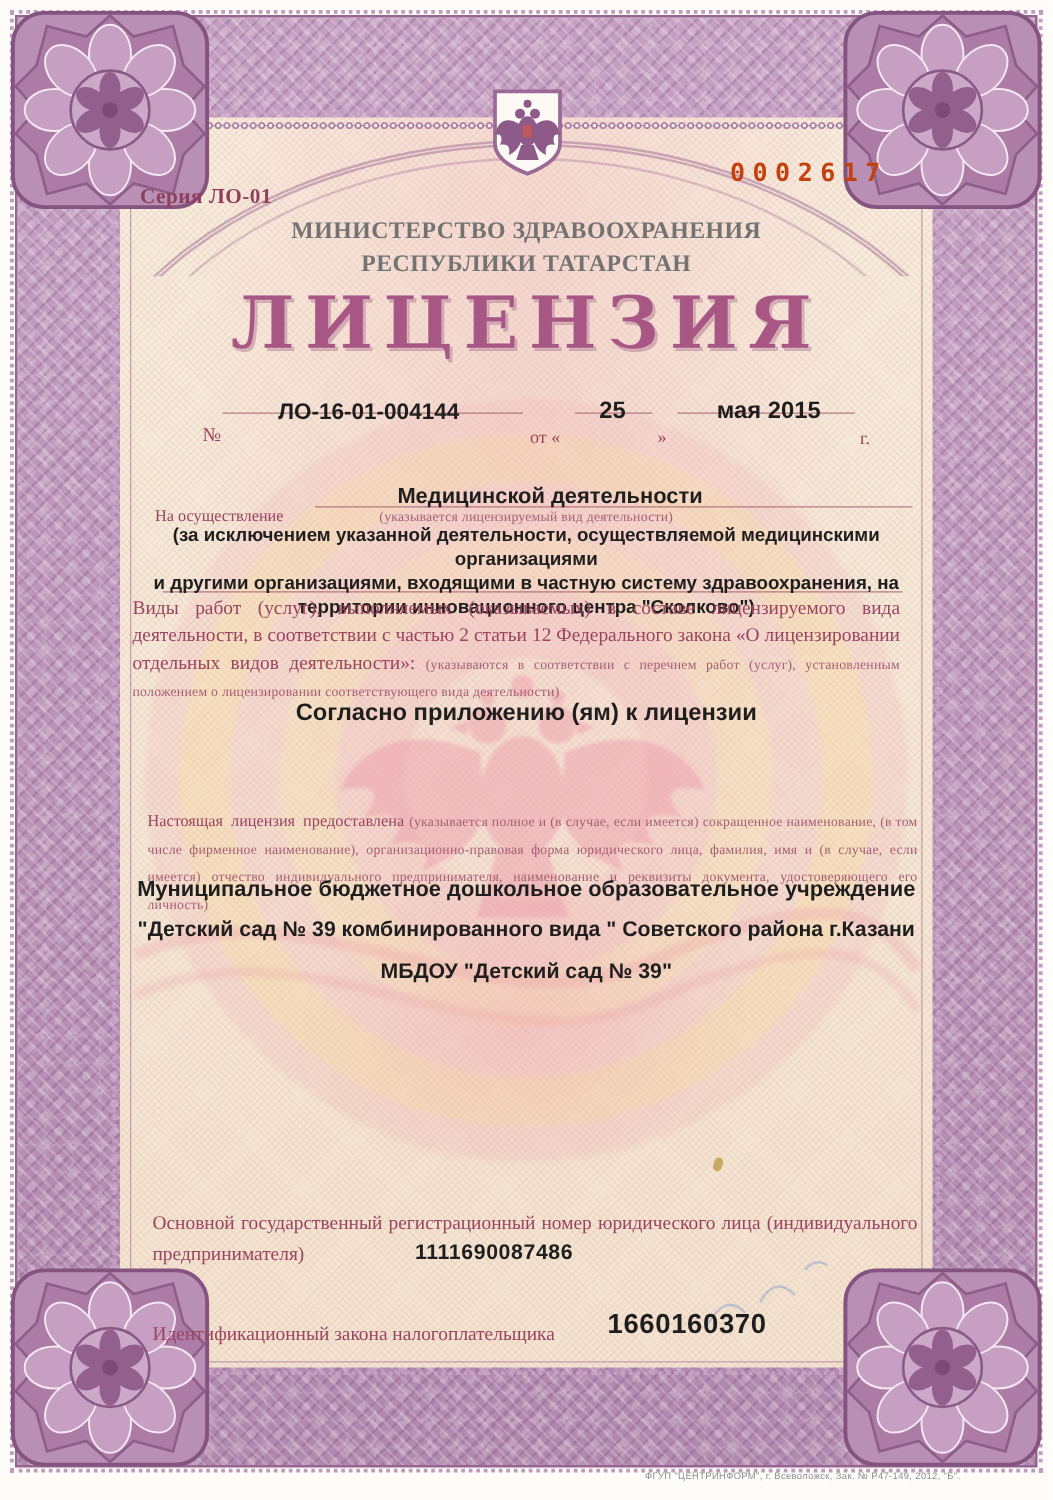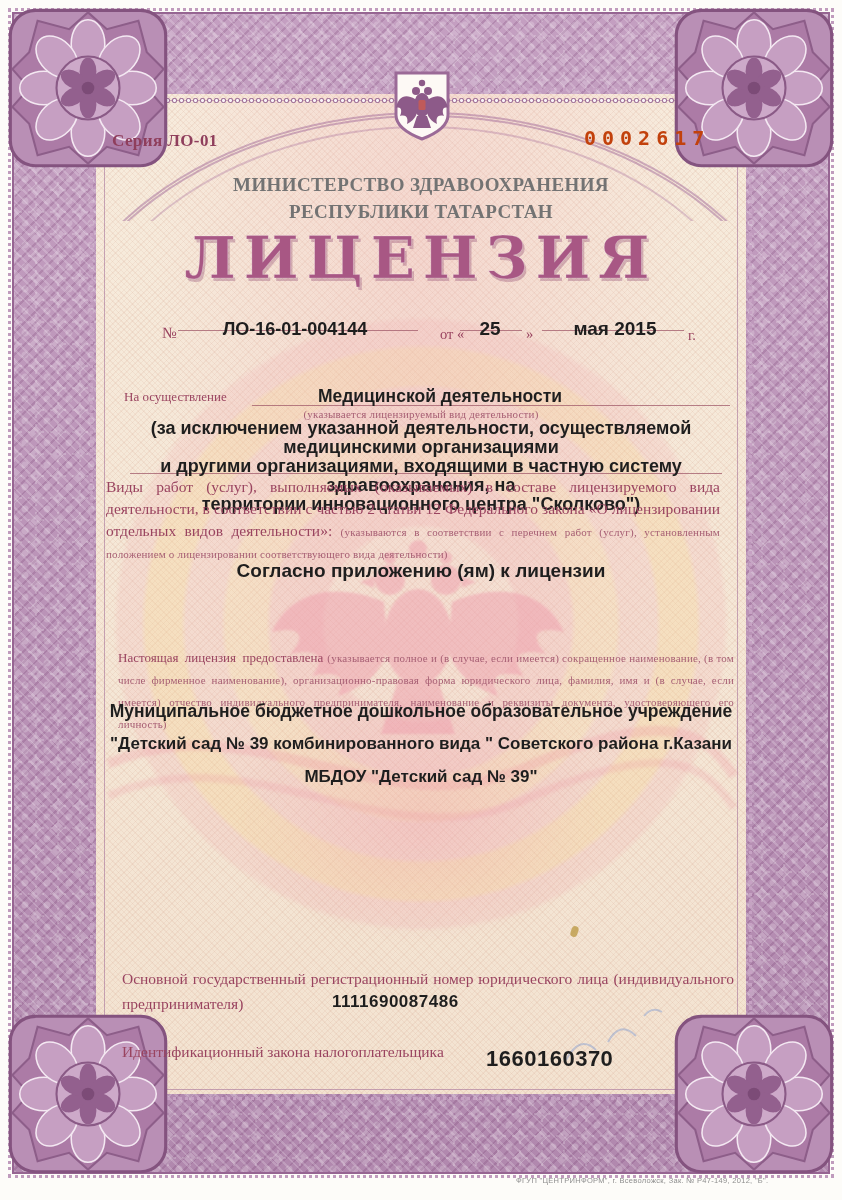--- a/index.html
+++ b/index.html
@@ -47,37 +47,37 @@
   
   .wm-eagle{position:absolute;left:238px;top:512px;z-index:3;opacity:.5;filter:blur(1.2px);}
   .wm-rose{position:absolute;left:230px;top:690px;width:380px;height:260px;z-index:3;
     background:radial-gradient(ellipse, rgba(241,160,172,.30), rgba(241,160,172,0) 68%);filter:blur(2px);}
   .wm-ribbon{position:absolute;left:104px;top:660px;z-index:3;opacity:.8;filter:blur(1.5px);}
   .speck{position:absolute;left:571px;top:926px;width:7px;height:11px;background:#b9973f;border-radius:4px;
     transform:rotate(18deg);opacity:.75;z-index:6;}
   .pen-marks{position:absolute;left:556px;top:998px;z-index:6;opacity:.38;}
   
   .t{position:absolute;z-index:7;}
-  .maroon{color:#9a4460;font-family:"Liberation Serif", serif;}
+  .maroon{color:#9a4460;font-family:"Liberation Serif", serif;margin-top:16px;}
   .cap{font-size:11px;color:#a75f74;letter-spacing:.2px;}
   .blacksans{font-family:"Liberation Sans", sans-serif;color:#1e1e1e;font-weight:700;}
   .series{left:112px;top:131px;font-size:17px;font-weight:700;color:#8f3e5c;letter-spacing:.4px;}
   .formnum{left:584px;top:126px;font-family:"DejaVu Sans Mono", monospace;font-weight:700;
     font-size:20px;letter-spacing:6px;color:#c2410c;}
   .ministry{left:104px;right:104px;text-align:center;font-weight:700;color:#737373;font-size:19px;letter-spacing:.4px;}
   .m1{top:174px;} .m2{top:201px;}
   .doctitle{left:104px;right:104px;top:224px;text-align:center;
     font-family:"DejaVu Serif", serif;font-weight:700;font-size:58px;letter-spacing:8px;
     color:#a85784;-webkit-text-stroke:.6px rgba(255,255,255,.35);
     text-shadow:2px 3px 0 rgba(128,54,99,.30);}
   .uline{position:absolute;border-bottom:1.4px solid rgba(160,90,105,.75);z-index:6;}
   .lbl{font-size:15.5px;}
   .emblem{position:absolute;left:391px;top:70px;z-index:8;}
   .center-line{left:104px;right:104px;text-align:center;}
-  .note{left:108px;width:626px;text-align:center;font-size:18px;line-height:19px;}
+  .note{left:108px;width:626px;text-align:center;font-size:15px;line-height:19px;}
   .para{font-size:15.5px;line-height:1.42;text-align:justify;}
   .bigcap{font-size:13px;}
   .fineprint{left:516px;top:1176px;font-family:"Liberation Sans", sans-serif;font-size:7.5px;
     color:#8e8e8e;letter-spacing:.3px;z-index:9;}
 </style>
 </head>
 <body>
 
 <div class="page">
 
@@ -179,21 +179,21 @@
 
   <div class="t maroon series">Серия ЛО-01</div>
   <div class="t formnum">0002617</div>
   <div class="t ministry m1">МИНИСТЕРСТВО ЗДРАВООХРАНЕНИЯ</div>
   <div class="t ministry m2">РЕСПУБЛИКИ ТАТАРСТАН</div>
   <div class="t doctitle">ЛИЦЕНЗИЯ</div>
 
   <div class="t maroon lbl" style="left:162px;top:324px;">№</div>
   <div class="t blacksans" style="left:180px;top:319px;width:230px;text-align:center;font-size:18px;">ЛО-16-01-004144</div>
   <div class="uline" style="left:178px;top:330px;width:240px;"></div>
-  <div class="t maroon" style="left:440px;top:326px;font-size:14.5px;">от «</div>
+  <div class="t maroon" style="left:424px;top:326px;font-size:14.5px;">от «</div>
   <div class="t blacksans" style="left:458px;top:318px;width:64px;text-align:center;font-size:19px;">25</div>
   <div class="uline" style="left:460px;top:330px;width:62px;"></div>
   <div class="t maroon" style="left:526px;top:326px;font-size:14.5px;">»</div>
   <div class="t blacksans" style="left:540px;top:318px;width:150px;text-align:center;font-size:19px;">мая 2015</div>
   <div class="uline" style="left:542px;top:330px;width:142px;"></div>
   <div class="t maroon" style="left:688px;top:327px;font-size:14.5px;">г.</div>
 
   <div class="t maroon bigcap" style="left:124px;top:389px;">На осуществление</div>
   <div class="t blacksans" style="left:250px;top:386px;width:380px;text-align:center;font-size:17.5px;">Медицинской деятельности</div>
   <div class="uline" style="left:252px;top:405px;width:478px;"></div>

